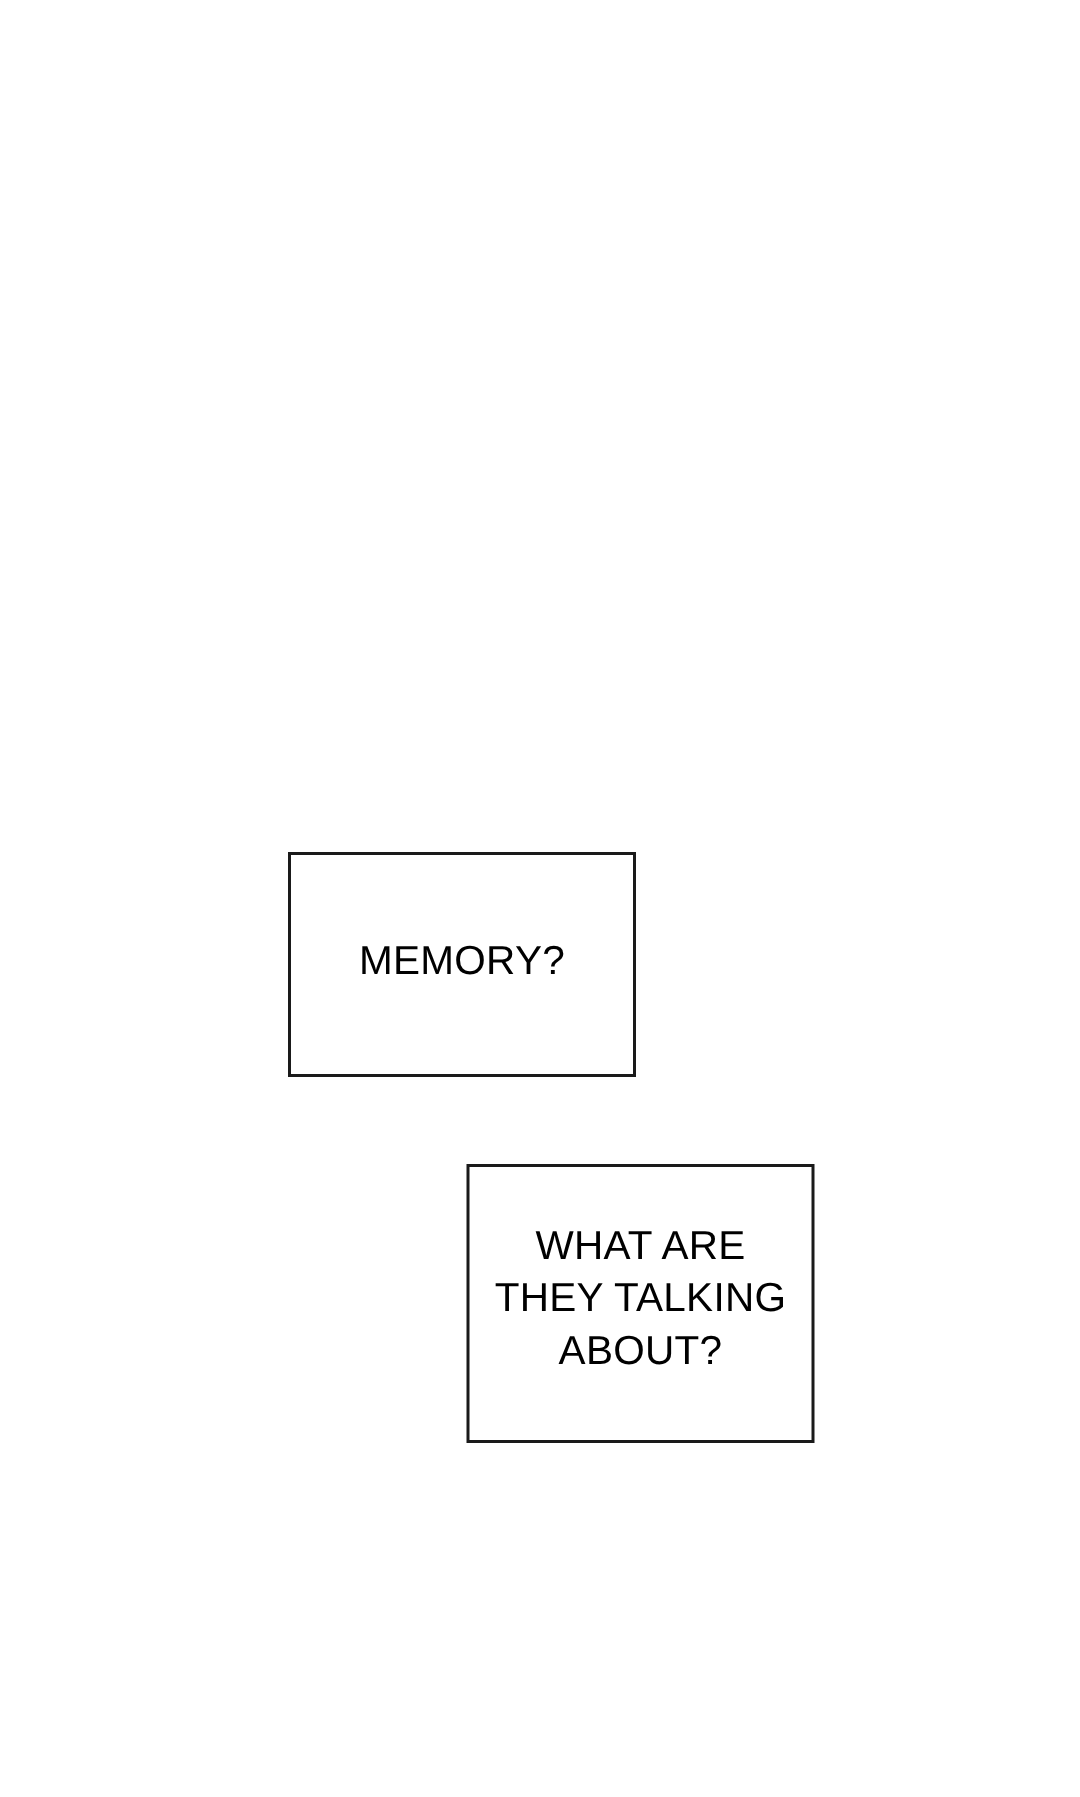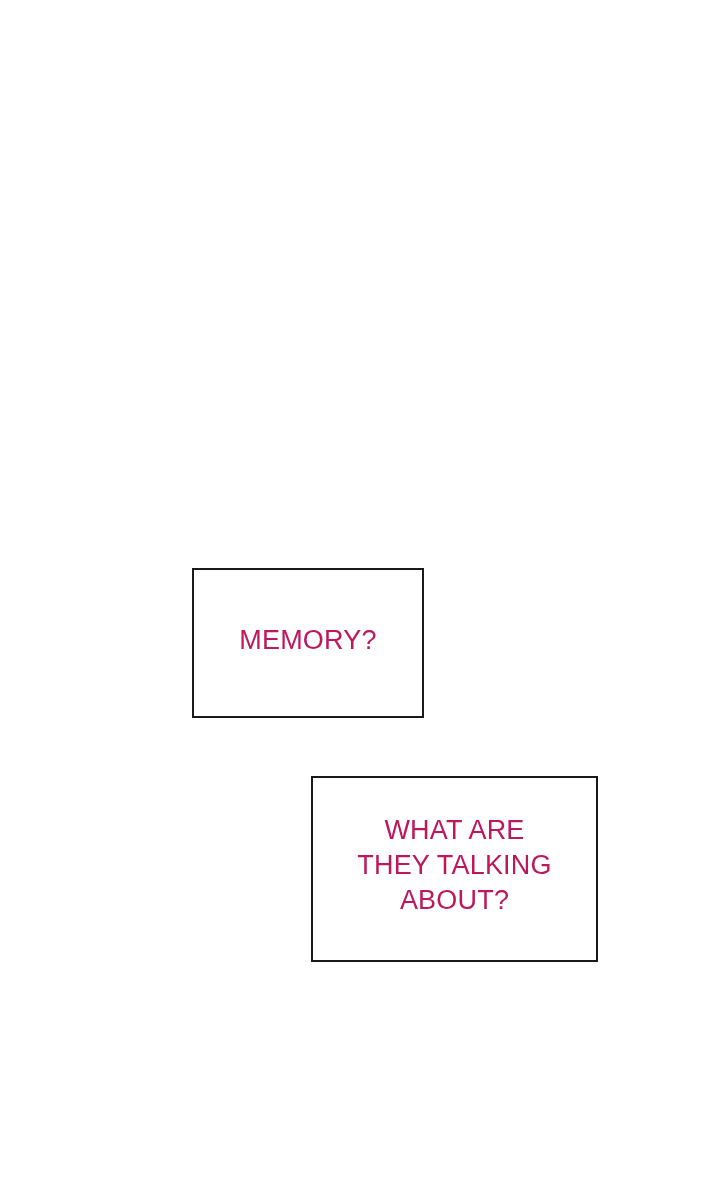--- a/index.html
+++ b/index.html
@@ -26,21 +26,21 @@
   .speech-box {
     position: absolute;
     box-sizing: border-box;
     background: #ffffff;
     border: 2.5px solid #1a1a1a;
     display: flex;
     align-items: center;
     justify-content: center;
   }
   .speech-text {
-    color: #be185d;
+    color: #000000;
     font-family: "Liberation Sans", sans-serif;
     text-align: center;
     letter-spacing: 0.2px;
     white-space: pre-line;
     font-weight: 400;
   }
 
   
   #bubble-memory {
     left: 192px;
@@ -51,21 +51,21 @@
   #bubble-memory .speech-text {
     font-size: 27px;
     line-height: 34px;
     transform: translateY(-3px);
   }
 
   
   #bubble-question {
     left: 311px;
     top: 776px;
-    width: 287px;
+    width: 232px;
     height: 186px;
   }
   #bubble-question .speech-text {
     font-size: 27px;
     line-height: 35px;
     transform: translateY(-4px);
   }
 </style>
 </head>
 <body>

